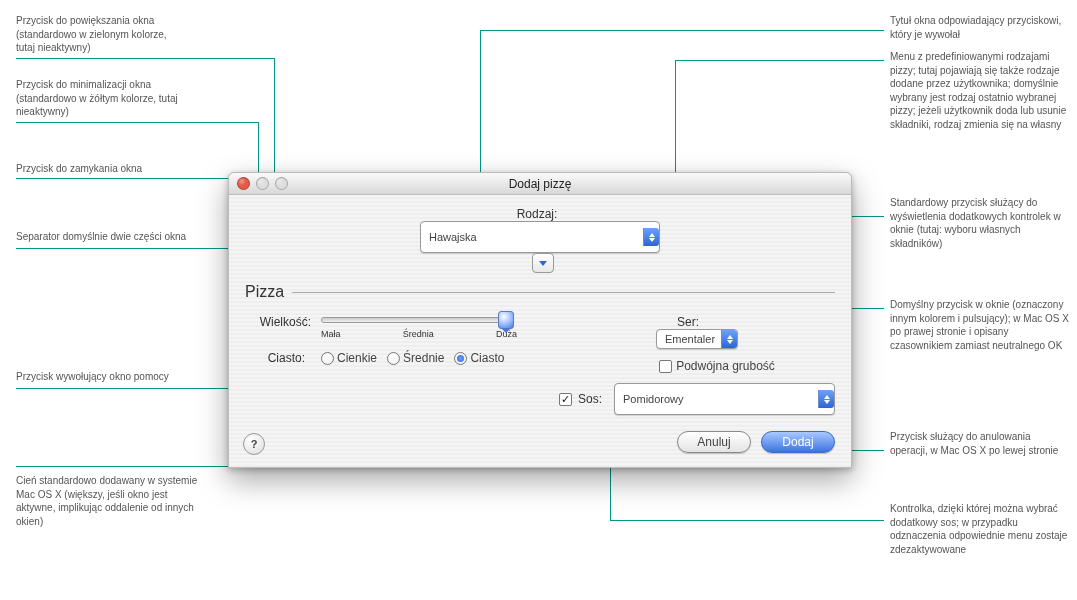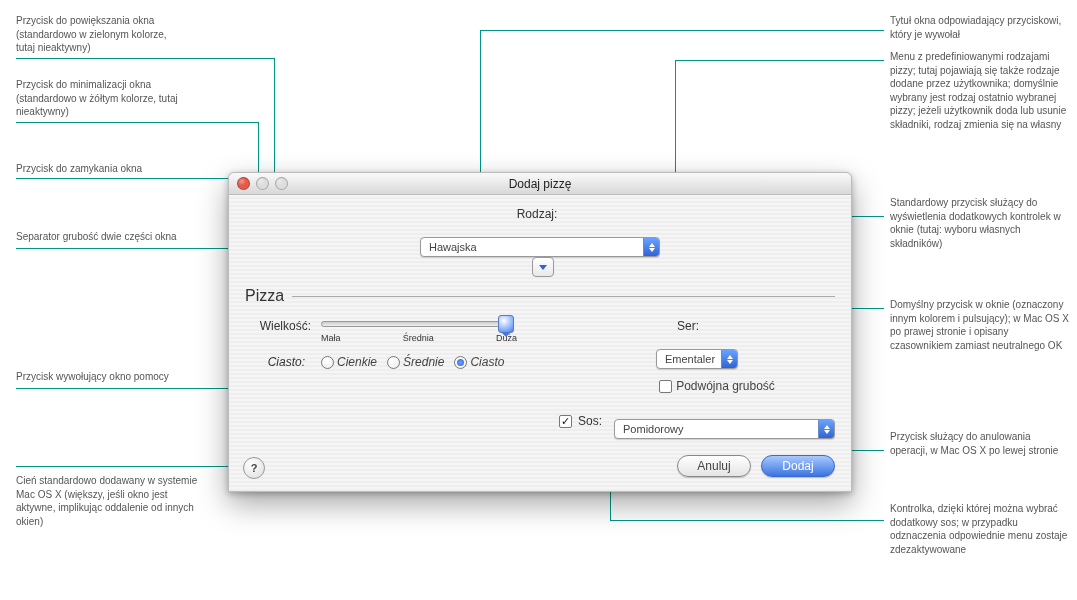--- a/index.html
+++ b/index.html
@@ -80,24 +80,23 @@
   .row { display: flex; align-items: center; margin-bottom: 10px; flex-direction: column; }
   .label { color: #333; margin-right: 6px; font-size: 12px; }
 
   .popup {
     display: inline-flex;
     align-items: center;
     justify-content: space-between;
     background: #fff;
     border: 1px solid #999;
     border-radius: 4px;
-    height: 20px;
+    height: 32px;
     padding: 0 0 0 8px;
     box-shadow: 0 1px 1px rgba(0,0,0,0.15);
-    margin-top: 16px;
   }
   .popup .arrow {
     width: 16px; height: 18px;
     margin-left: 6px;
     background: linear-gradient(#6aa2ff, #2f63d6);
     border-left: 1px solid #6a8cc8;
     border-radius: 0 3px 3px 0;
     display: flex; flex-direction: column; align-items: center; justify-content: center;
     gap: 1px;
   }
@@ -148,21 +147,21 @@
     transform: translateX(-50%);
   }
   .slider-thumb::after {
     content: ""; position: absolute; left: 50%; bottom: -5px;
     transform: translateX(-50%);
     border-left: 5px solid transparent; border-right: 5px solid transparent;
     border-top: 5px solid #4a78d0;
   }
   .ticks { display: flex; justify-content: space-between; margin: 6px 4px 0 4px; font-size: 9px; color: #333; }
 
-  .radio-row { display: flex; align-items: flex-start; gap: 10px; font-size: 12px; margin-top: 12px; font-style: italic; }
+  .radio-row { display: flex; align-items: flex-start; gap: 10px; font-size: 12px; margin-top: 12px; }
   .radio { display: inline-flex; align-items: center; gap: 3px; }
   .rcircle {
     width: 13px; height: 13px; border: 1px solid #777; border-radius: 50%;
     background: radial-gradient(circle at 35% 30%, #fff, #eee);
     display: inline-flex; align-items: center; justify-content: center;
   }
   .rcircle.sel::after {
     content: ""; width: 7px; height: 7px; border-radius: 50%;
     background: radial-gradient(#6aa2ff,#2f63d6);
   }
@@ -197,21 +196,21 @@
     border-color: #3b6ac8; color: #fff; font-weight: 500;
   }
   .sos-row { display: flex; align-items: center; gap: 6px; margin-top: 10px; }
 </style>
 </head>
 <body>
 
 <div class="callout" style="left:16px; top:14px; width:170px;">Przycisk do powiększania okna (standardowo w zielonym kolorze, tutaj nieaktywny)</div>
 <div class="callout" style="left:16px; top:78px; width:190px;">Przycisk do minimalizacji okna (standardowo w żółtym kolorze, tutaj nieaktywny)</div>
 <div class="callout" style="left:16px; top:162px; width:180px;">Przycisk do zamykania okna</div>
-<div class="callout" style="left:16px; top:230px; width:180px;">Separator grubość dwie części okna</div>
+<div class="callout" style="left:16px; top:230px; width:180px;">Separator domyślnie dwie części okna</div>
 <div class="callout" style="left:16px; top:370px; width:180px;">Przycisk wywołujący okno pomocy</div>
 <div class="callout" style="left:16px; top:474px; width:190px;">Cień standardowo dodawany w systemie Mac OS X (większy, jeśli okno jest aktywne, implikując oddalenie od innych okien)</div>
 
 <div class="callout right" style="left:890px; top:14px; width:175px;">Tytuł okna odpowiadający przyciskowi, który je wywołał</div>
 <div class="callout right" style="left:890px; top:50px; width:180px;">
   <span>Menu z predefiniowanymi rodzajami pizzy; tutaj pojawiają się także rodzaje dodane przez użytkownika; domyślnie wybrany jest rodzaj ostatnio wybranej pizzy; jeżeli użytkownik doda lub usunie składniki, rodzaj zmienia się na własny</span>
 </div>
 <div class="callout right" style="left:890px; top:196px; width:180px;">Standardowy przycisk służący do wyświetlenia dodatkowych kontrolek w oknie (tutaj: wyboru własnych składników)</div>
 <div class="callout right" style="left:890px; top:298px; width:180px;">
   <span>Domyślny przycisk w oknie (oznaczony innym kolorem i pulsujący); w Mac OS X po prawej stronie i opisany czasownikiem zamiast neutralnego OK</span>

